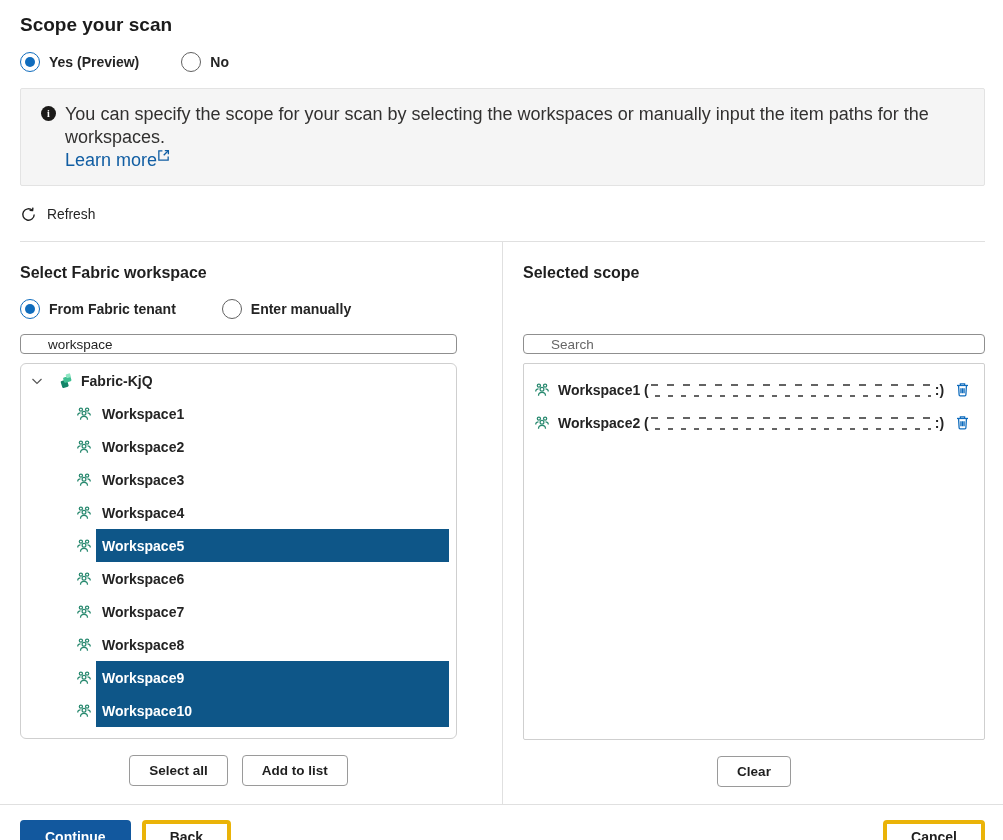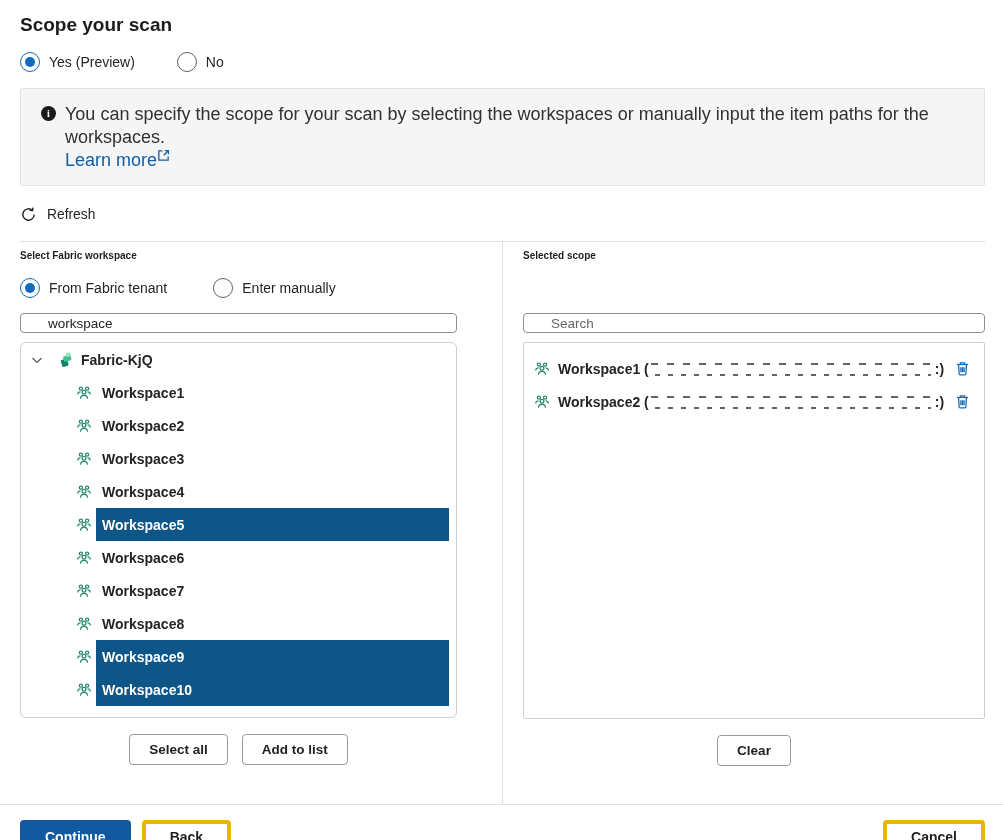--- a/index.html
+++ b/index.html
@@ -24,37 +24,37 @@
   .page{padding:0 18px 0 20px;}
   h1{margin-top:14px;font-size:19px;font-weight:700;color:#1b1b1b;}
   
   .radio-row{display:flex;align-items:center;}
   .radio-row.top{margin-top:16px;gap:42px;}
   .radio-row.inner{margin-top:17px;gap:46px;}
   .radio-option{display:flex;align-items:center;gap:9px;cursor:pointer;}
   .radio{width:20px;height:20px;border-radius:50%;border:1px solid #616161;background:#fff;position:relative;flex:none;}
   .radio.selected{border-color:var(--accent);}
   .radio.selected::after{content:"";position:absolute;inset:4px;border-radius:50%;background:var(--accent);}
-  .radio-label{font-weight:400;color:var(--text);}
+  .radio-label{font-weight:700;color:var(--text);}
   
   .info-banner{margin-top:16px;background:var(--banner-bg);border:1px solid var(--banner-border);border-radius:2px;
     padding:14px 16px 13px 20px;display:flex;gap:9px;}
   .info-icon{width:15px;height:15px;border-radius:50%;background:#1b1a19;color:#fff;flex:none;margin-top:3px;
     display:flex;align-items:center;justify-content:center;font-size:10px;font-weight:700;font-family:"Liberation Serif",serif;}
   .info-icon::after{content:"i";}
   .banner-body{font-size:18px;line-height:23px;color:#323130;}
   .learn-more{color:var(--link);text-decoration:none;display:inline-flex;cursor:pointer;}
   
   .refresh-row{margin-top:20px;display:inline-flex;align-items:center;gap:10px;font-size:13.8px;color:#252525;cursor:pointer;background:none;border:none;font-family:inherit;}
   .divider{margin-top:15px;border-bottom:1px solid var(--divider);}
   
   .columns{display:flex;height:562px;}
   .col-left{width:483px;border-right:1px solid var(--divider);padding-right:45px;}
   .col-right{flex:1;padding-left:20px;}
-  h2{margin-top:8px;font-size:10px;font-weight:700;color:#1f1f1f;}
+  h2{margin-top:22px;font-size:16px;font-weight:700;color:#1f1f1f;}
   .search-input{display:block;width:100%;height:20px;border:1px solid #8f8f8f;border-radius:4px;
     padding:0 27px;font-size:13.5px;color:var(--text);font-family:inherit;outline:none;background:#fff;}
   .search-input::placeholder{color:#666;}
   .col-left .search-input{margin-top:15px;}
   .col-right .search-input{margin-top:52px;}
   
   .tree-box{margin-top:9px;height:376px;border:1px solid var(--border);border-radius:6px;overflow:hidden;background:#fff;}
   .tree-row{height:33px;display:flex;align-items:center;cursor:pointer;}
   .tree-row.root{padding-left:8px;}
   .tree-row.root .chevron{width:16px;height:16px;margin-right:13px;display:flex;align-items:center;justify-content:center;}

